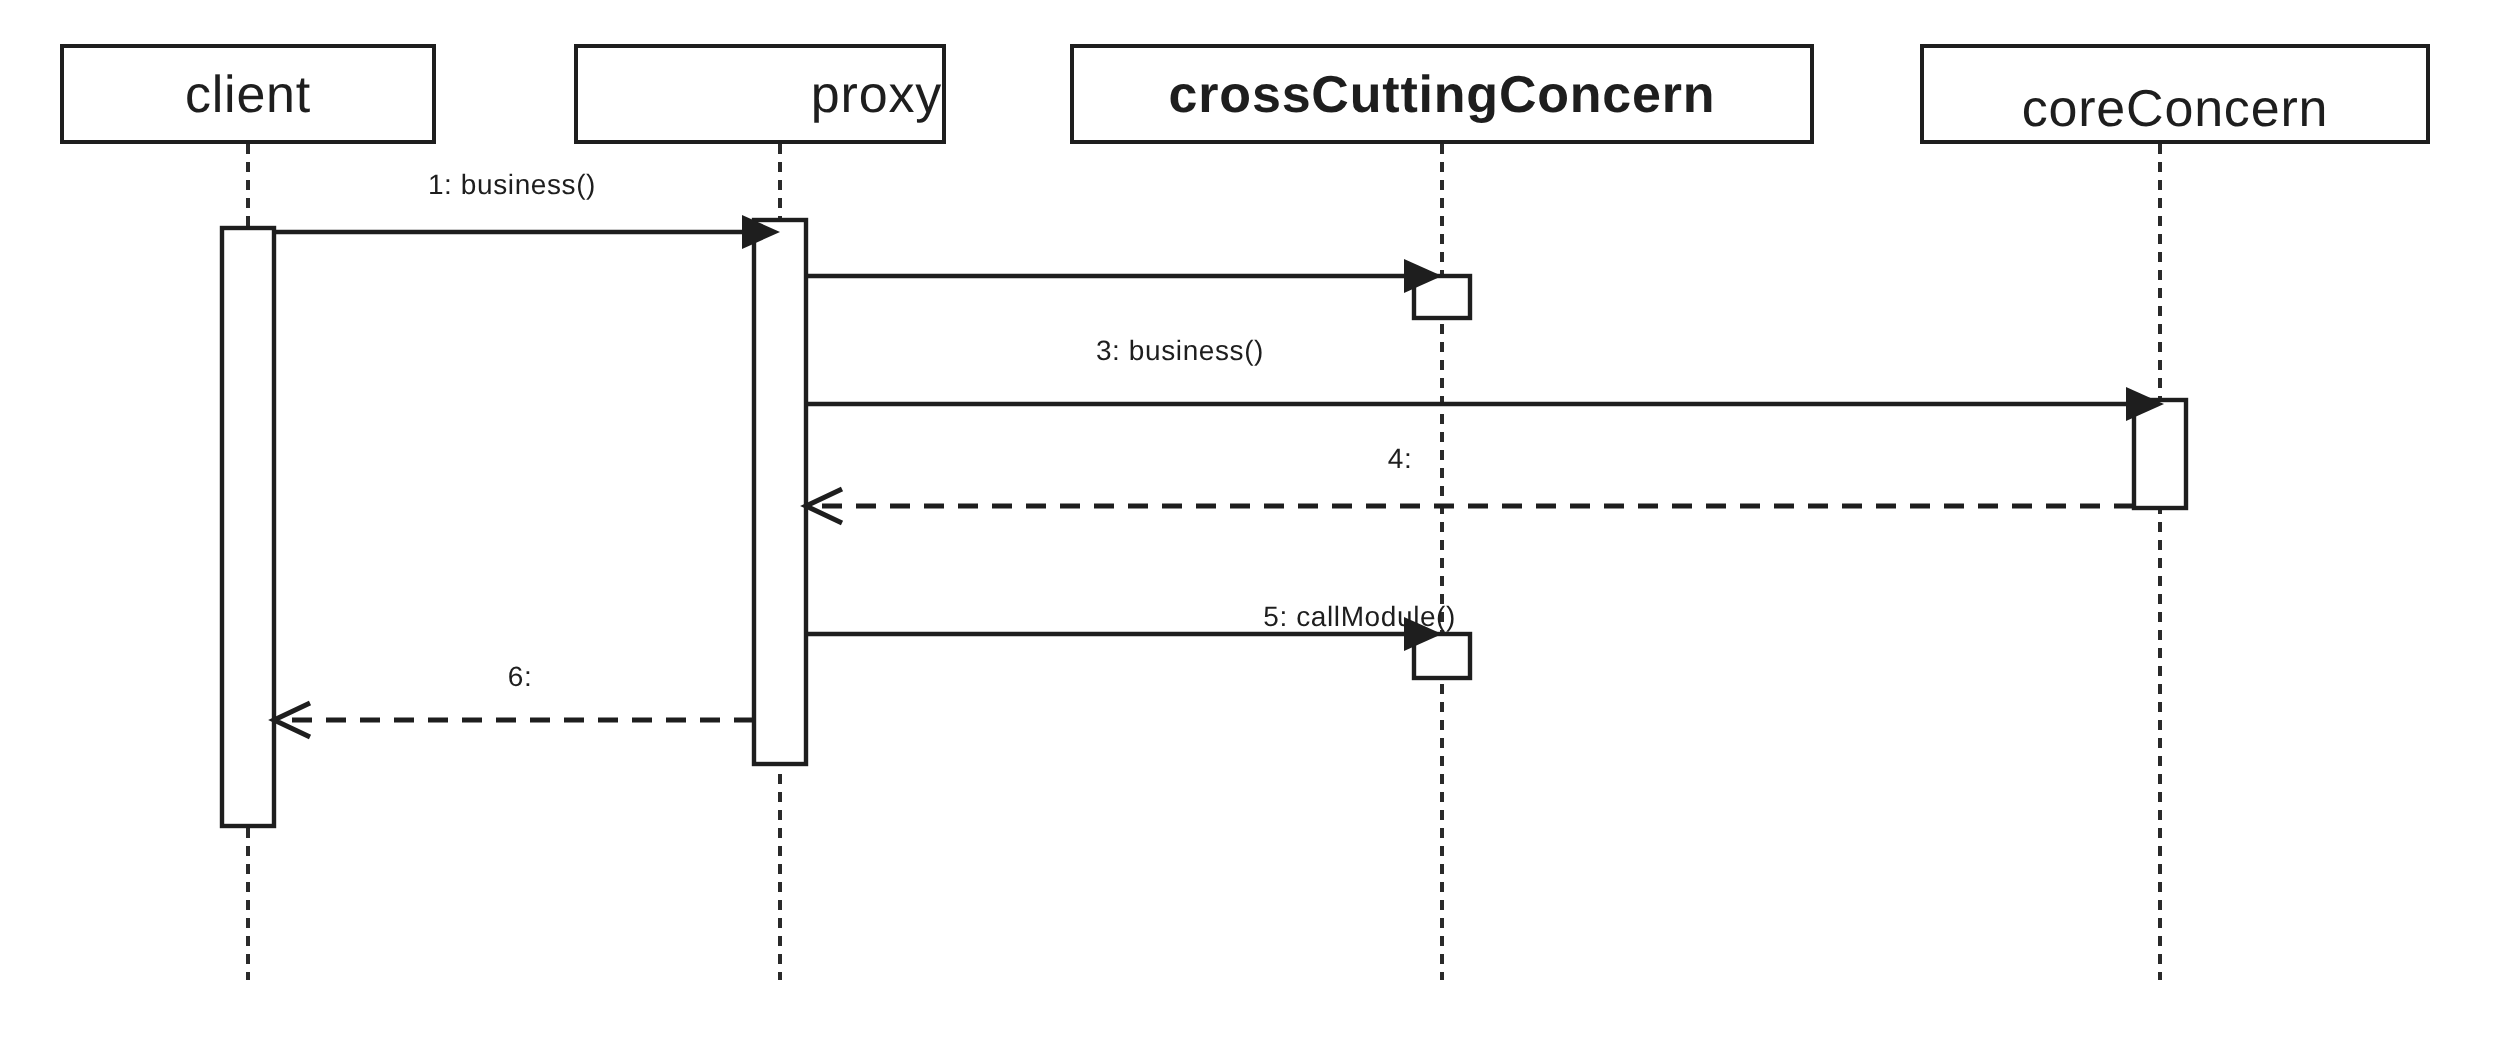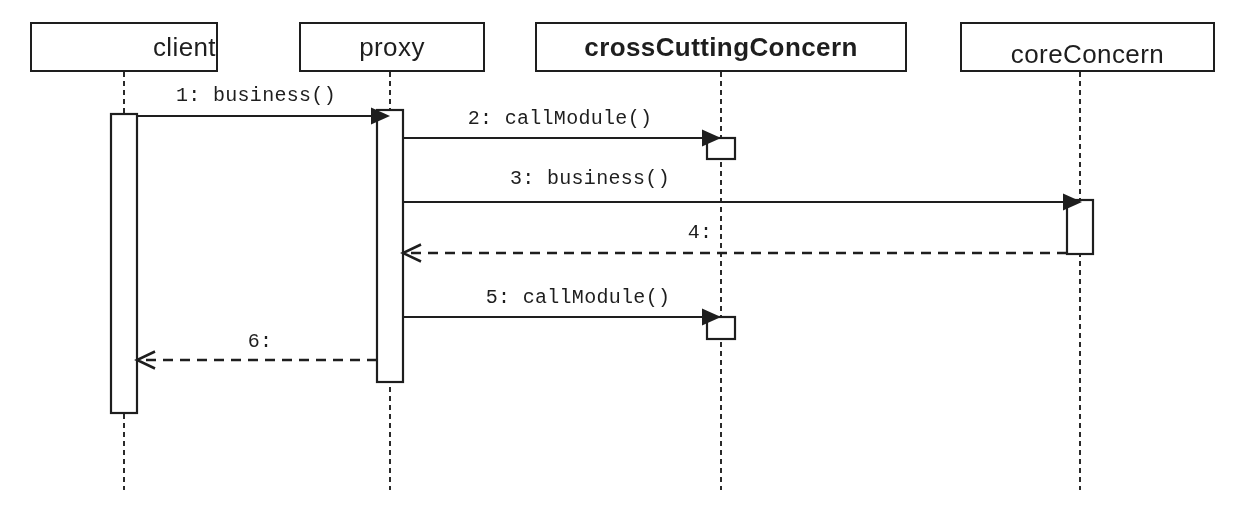--- a/index.html
+++ b/index.html
@@ -30,36 +30,35 @@
     align-items: center;
     justify-content: center;
     font-size: 26px;
     letter-spacing: 0.4px;
     color: #1e1e1e;
   }
   .msg-label {
     position: absolute;
     width: 300px;
     text-align: center;
-    font-size: 20px;
+    font-size: 14px;
     letter-spacing: 0.3px;
     color: #1e1e1e;
     white-space: nowrap;
-    font-family: Liberation Mono, monospace;
   }
-  .box-client { left: 30px;  width: 188px; justify-content: flex-end; }
-  .box-proxy  { left: 299px; width: 186px; }
+  .box-client { left: 30px;  width: 188px; }
+  .box-proxy  { left: 287px; width: 186px; justify-content: flex-end; }
   .box-ccc    { left: 535px; width: 372px; font-weight: bold; }
   .box-core   { left: 960px; width: 255px; align-items: flex-end; }
 
   .lbl-1 { left: 106px; top: 84px;  }
   .lbl-2 { left: 410px; top: 107px; }
   .lbl-3 { left: 440px; top: 167px; }
   .lbl-4 { left: 550px; top: 221px; }
-  .lbl-5 { left: 428px; top: 286px; }
+  .lbl-5 { left: 428px; top: 300px; text-align: right; }
   .lbl-6 { left: 110px; top: 330px; }
 </style>
 </head>
 <body>
 
 <div class="stage">
 
   <svg class="svg-layer" viewBox="0 0 1254 525">
 
     <g stroke="#2a2a2a" stroke-width="2" stroke-dasharray="5 4">
@@ -115,19 +114,18 @@
     <span>proxy</span>
   </div>
   <div class="actor-box box-ccc">
     <span>crossCuttingConcern</span>
   </div>
   <div class="actor-box box-core">
     <span>coreConcern</span>
   </div>
 
   <div class="msg-label lbl-1">1: business()</div>
-  <div class="msg-label lbl-2">2: callModule()</div>
   <div class="msg-label lbl-3">3: business()</div>
   <div class="msg-label lbl-4">4:</div>
   <div class="msg-label lbl-5">5: callModule()</div>
   <div class="msg-label lbl-6">6:</div>
 
 </div>
 
 </body></html>

